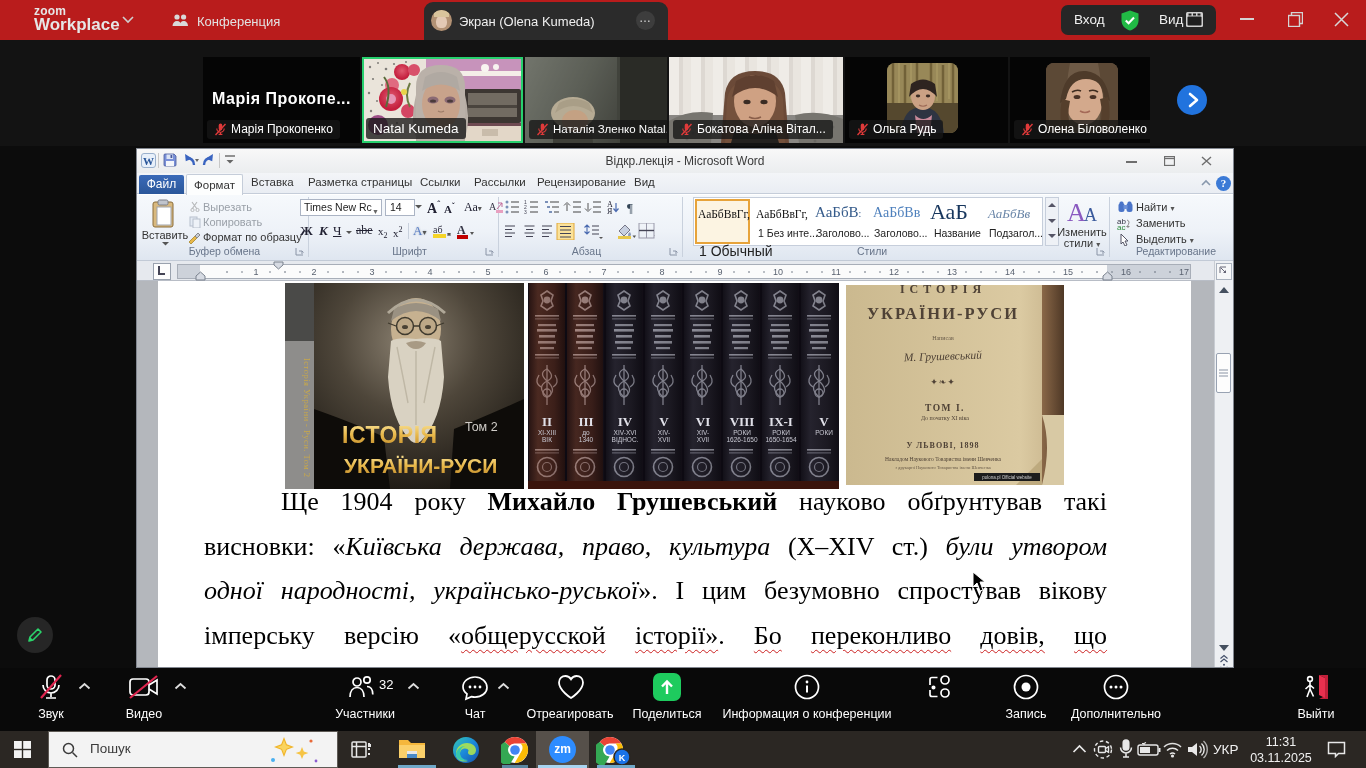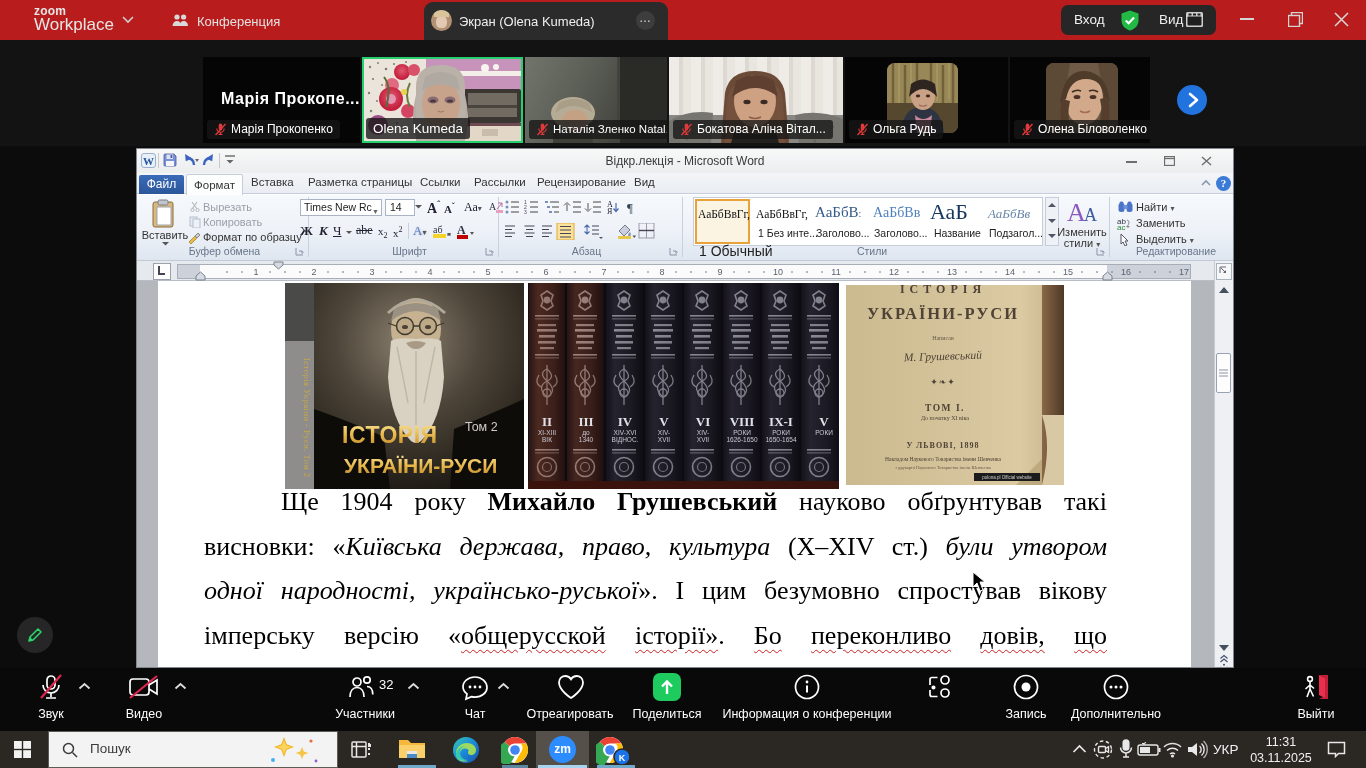--- a/index.html
+++ b/index.html
@@ -13,21 +13,21 @@
 .vtile{top:17px;height:86px;background:#050505;overflow:hidden}
 .vlabel{position:absolute;left:4px;bottom:4px;height:19px;background:rgba(22,22,22,.78);border-radius:3px;color:#fff;font-size:12px;line-height:19px;padding:0 7px;white-space:nowrap;display:flex;align-items:center;gap:4px}
 .zbtn{position:absolute;top:6px;text-align:center;color:#fff}
 .zbtn .lb{font-size:12.5px;margin-top:5px;white-space:nowrap}
 .doc{left:67px;width:903px;font-family:Liberation Serif, serif;font-size:26px;color:#000;line-height:45px;text-align:justify;text-align-last:justify;white-space:nowrap}
 .sq{text-decoration:underline;text-decoration-style:wavy;text-decoration-color:#c22;text-decoration-thickness:1px;text-underline-offset:5px}
 </style></head>
 <body>
 <div class="ab" id="topbar">
     <div class="ab" style="left:34px;top:4px;font-size:12px;font-weight:bold;letter-spacing:.2px">zoom</div>
-<div class="ab" style="left:34px;top:15px;font-size:17px;font-weight:normal">Workplace</div>
+<div class="ab" style="left:34px;top:15px;font-size:17px;font-weight:bold">Workplace</div>
 <svg class="ab" style="left:122px;top:15px" width="12" height="10">
       <path d="M1 2l5 5 5-5" stroke="#cfcfcf" stroke-width="1.6" fill="none"></path>
     </svg>
 <svg class="ab" style="left:172px;top:13px" width="17" height="14" viewBox="0 0 17 14">
       <circle cx="5" cy="4" r="2.6" fill="#d9d9d9"></circle>
       <circle cx="11.6" cy="4" r="2.6" fill="#d9d9d9"></circle>
       <path d="M0.5 13c0-3 2-5 4.5-5s4.5 2 4.5 5z" fill="#d9d9d9"></path>
       <path d="M7.5 13c0-3 1.8-5 4.1-5 2.3 0 4.4 2 4.4 5z" fill="#d9d9d9"></path>
     </svg>
 <div class="ab" style="left:197px;top:14px;font-size:13px;color:#e2e2e2">Конференция</div>
@@ -56,21 +56,21 @@
 <svg class="ab" style="left:1288px;top:12px" width="15" height="15">
       <rect x="0.5" y="3.5" width="11" height="11" fill="none" stroke="#d4d4d4" stroke-width="1.4"></rect>
       <path d="M3.5 3.5v-3h11v11h-3" fill="none" stroke="#d4d4d4" stroke-width="1.4"></path>
     </svg>
 <svg class="ab" style="left:1334px;top:12px" width="15" height="15">
       <path d="M1 1l13 13M14 1L1 14" stroke="#d8d8d8" stroke-width="1.5"></path>
     </svg>
   </div>
 <div class="ab" id="strip">
     <div class="ab vtile" style="left:203px;width:157px">
- <div class="ab" style="left:0;top:33px;width:157px;text-align:right;color:#fff;font-size:16px;font-weight:bold;letter-spacing:.5px">Марія  Прокопе...</div>
+ <div class="ab" style="left:0;top:33px;width:157px;text-align:center;color:#fff;font-size:16px;font-weight:bold;letter-spacing:.5px">Марія  Прокопе...</div>
  <div class="vlabel"><svg width="13" height="13" viewBox="0 0 13 13">
           <path d="M4.7 2.3a1.8 1.8 0 013.6 0v3.4a1.8 1.8 0 01-3.6 0z" fill="#e03a3a"></path>
           <path d="M2.8 5.5a3.7 3.7 0 007.4 0M6.5 9.2v2.2M4.6 11.4h3.8" stroke="#e03a3a" stroke-width="1.1" fill="none"></path>
           <path d="M1.5 12L11.5 1" stroke="#e03a3a" stroke-width="1.4"></path>
         </svg>Марія Прокопенко</div>
 </div>
 <div class="ab vtile" style="left:362px;width:161px;border:2px solid #27d06e;background:#c793bb">
  <div class="ab" style="left:0;top:0;width:62px;height:82px;background:#ece7e0"></div>
  <svg class="ab" style="left:0;top:0" width="157" height="82">
   <defs>
@@ -123,21 +123,21 @@
   <path d="M52 82V28q0-22 25-22 24 0 24 22v54z" fill="#bab1a9"></path>
   <ellipse cx="77" cy="45" rx="19" ry="25" fill="#c8a38b"></ellipse>
   <path d="M58 32q19-13 38 0l-3-14q-16-10-32 0z" fill="#b0a9a2"></path>
   <ellipse cx="69" cy="41" rx="5.5" ry="3.6" fill="#8a6a74"></ellipse>
         <ellipse cx="86" cy="41" rx="5.5" ry="3.6" fill="#8a6a74"></ellipse>
   <ellipse cx="69" cy="42" rx="3" ry="1.6" fill="#4a3a3a"></ellipse>
         <ellipse cx="86" cy="42" rx="3" ry="1.6" fill="#4a3a3a"></ellipse>
   <path d="M74 52q3 2 6 0" stroke="#9a7a66" stroke-width="1.2" fill="none"></path>
   <path d="M52 82V36q-7 30 2 46zM101 82V36q7 30-2 46z" fill="#b6ada5"></path>
  </svg>
- <div class="vlabel" style="height:21px;font-size:13.5px;line-height:21px;left:2px;bottom:2px">Olena Kumeda</div>
+ <div class="vlabel" style="height:21px;font-size:13.5px;line-height:21px;left:2px;bottom:2px">Natal Kumeda</div>
 </div>
 <div class="ab vtile" style="left:525px;width:142px;background:linear-gradient(115deg,#75786f 0%,#51544c 40%,#2e2f2a 70%,#1d1e1b 100%)">
  <svg class="ab" style="left:0;top:0" width="142" height="86">
   <rect x="92" y="0" width="50" height="86" fill="#2a2b26"></rect>
   <rect x="0" y="0" width="95" height="86" fill="#6e7168" opacity=".35"></rect>
   <path d="M28 86v-20q2-16 18-17 16-1 20 14l2 23z" fill="#3f4039"></path>
   <ellipse cx="48" cy="56" rx="22" ry="16" fill="#b6ab94"></ellipse>
   <ellipse cx="50" cy="64" rx="13" ry="11" fill="#c4a183"></ellipse>
   <path d="M30 56q18-14 38 0l-4-10q-15-8-30 0z" fill="#a99e87"></path>
  </svg>

